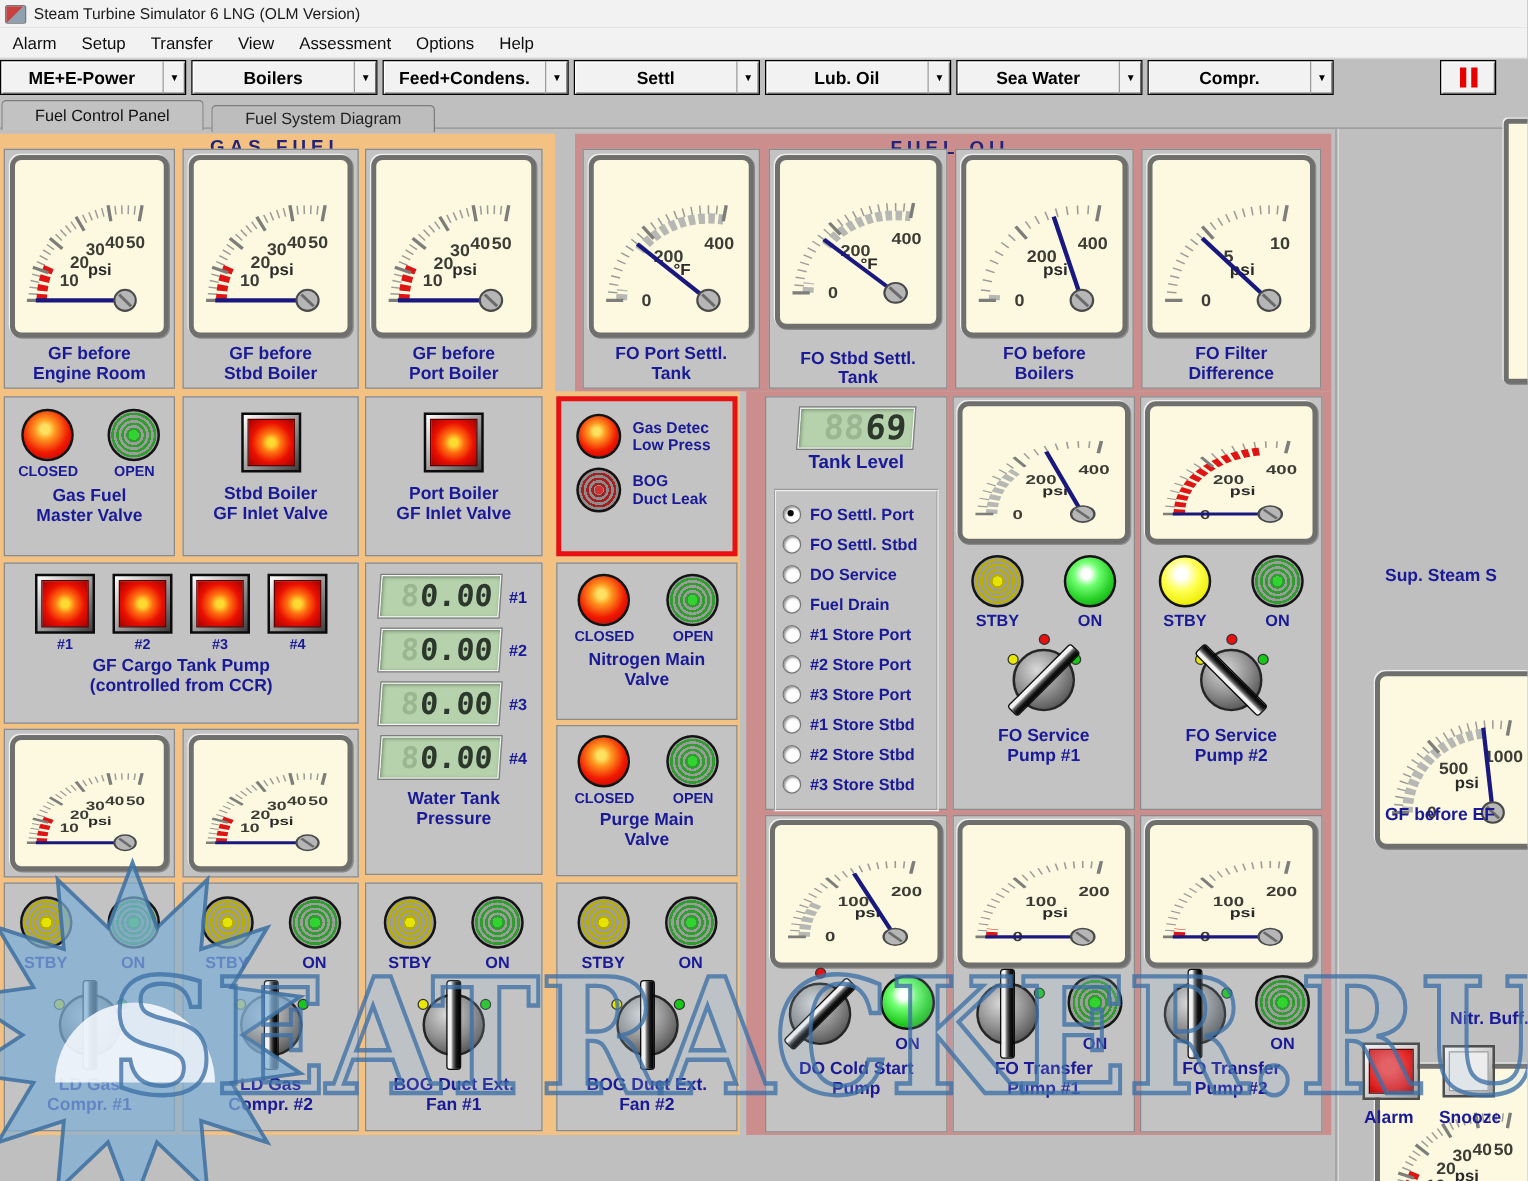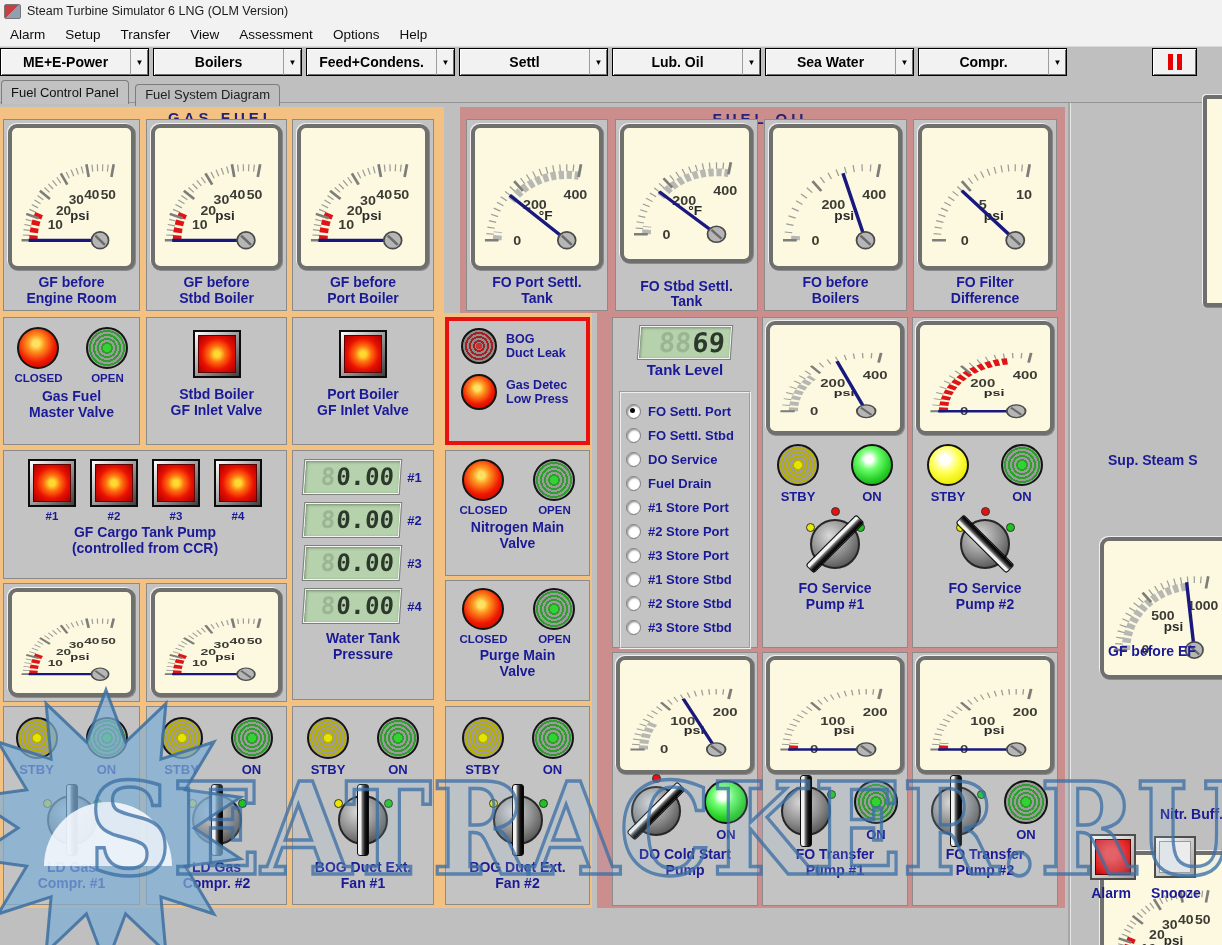--- a/index.html
+++ b/index.html
@@ -15,21 +15,21 @@
   #toolbar{left:0;top:47px;width:1222px;height:31px;background:#bfbfbf;display:flex;align-items:flex-start;padding-top:1px;box-sizing:border-box}
   .tb-btn{width:149px;height:28px;margin-right:4px;background:#f2f2f2;border:1px solid #000;box-shadow:inset 1px 1px 0 #fff,inset -1px -1px 0 #6e6e6e;
           display:flex;align-items:stretch;box-sizing:border-box}
   .tb-label{flex:1;display:flex;align-items:center;justify-content:center;font-weight:bold;font-size:14px;color:#000}
   .tb-arrow{width:17px;border-left:1px solid #9d9d9d;display:flex;align-items:center;justify-content:center;font-size:8px;color:#000}
   #pause-btn{left:1152px;top:48px;width:45px;height:28px;background:#f2f2f2;border:1px solid #000;
              box-shadow:inset 1px 1px 0 #fff,inset -1px -1px 0 #6e6e6e;display:flex;align-items:center;justify-content:center;gap:4px;box-sizing:border-box}
   .pbar{width:5px;height:16px;background:#e80000}
   #tabstrip{left:0;top:79px;width:1222px;height:24px;border-bottom:1px solid #949494;padding-left:1px;box-sizing:border-box}
   .tab{display:inline-block;font-size:13px;color:#111;background:#c2c2c2;border:1px solid #7d7d7d;border-bottom:none;
-       border-radius:4px 4px 0 0;padding:4px 9px 4px;margin-right:2px;position:relative}
+       border-radius:4px 4px 0 0;padding:4px 26px 4px;margin-right:2px;position:relative}
   .tab.active{background:#c2c2c2;top:1px;z-index:2}
   .tab.inactive{top:3px;padding-top:2px;background:#bdbdbd;color:#222}
   
   .sec{position:absolute}
   #sec-gas{left:0;top:107px;width:444px;height:801px;background:#f3c182}
   #sec-gas-ext{left:444px;top:313px;width:148px;height:595px;background:#f3c182}
   #sec-fo-top{left:460px;top:107px;width:605px;height:206px;background:#cc8d8d}
   #sec-fo-main{left:597px;top:313px;width:468px;height:595px;background:#cc8d8d}
   .sec-header{position:absolute;text-align:center;font-size:15px;font-weight:bold;color:#232379;letter-spacing:4px}
   #hdr-gas{left:0;top:109px;width:444px}
@@ -343,29 +343,29 @@
   <div class="sqbtn" style="margin-top:12px">
       <div class="bezel">
         <div class="core"></div>
       </div>
     </div>
   <div class="cap" style="margin-top:9px">Port Boiler
 GF Inlet Valve</div>
 </div>
 
 <div class="panel p-alert" style="left:445px;top:317px;width:145px;height:128px">
+  <div class="alert-row" style="margin-top:10px">
+    <div class="lamp sz36 red lit"></div>
+    <div class="lbl">Gas Detec
+Low Press</div>
+  </div>
   <div class="alert-row" style="margin-top:7px">
     <div class="lamp sz36 red unlit"></div>
     <div class="lbl">BOG
 Duct Leak</div>
-  </div>
-  <div class="alert-row" style="margin-top:10px">
-    <div class="lamp sz36 red lit"></div>
-    <div class="lbl">Gas Detec
-Low Press</div>
   </div>
 </div>
 
 <div class="panel" style="left:3px;top:450px;width:284px;height:129px">
   <div class="row" id="cargo-btn-row" style="margin-top:8px;gap:14px">
       <div class="ind">
         <div class="sqbtn">
           <div class="bezel">
             <div class="core"></div>
           </div>

